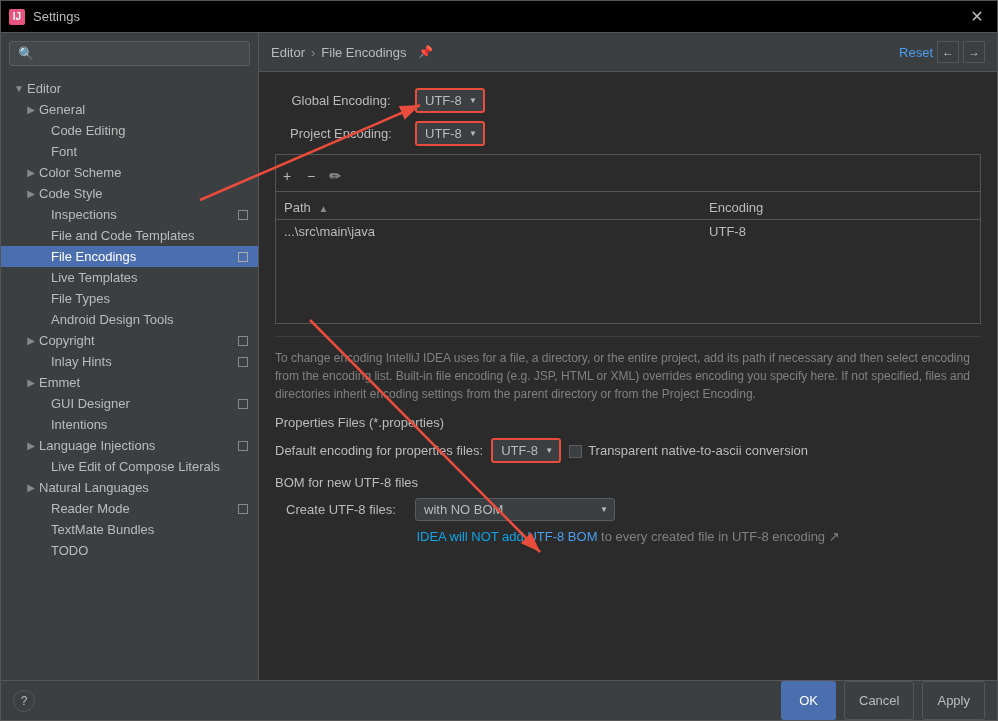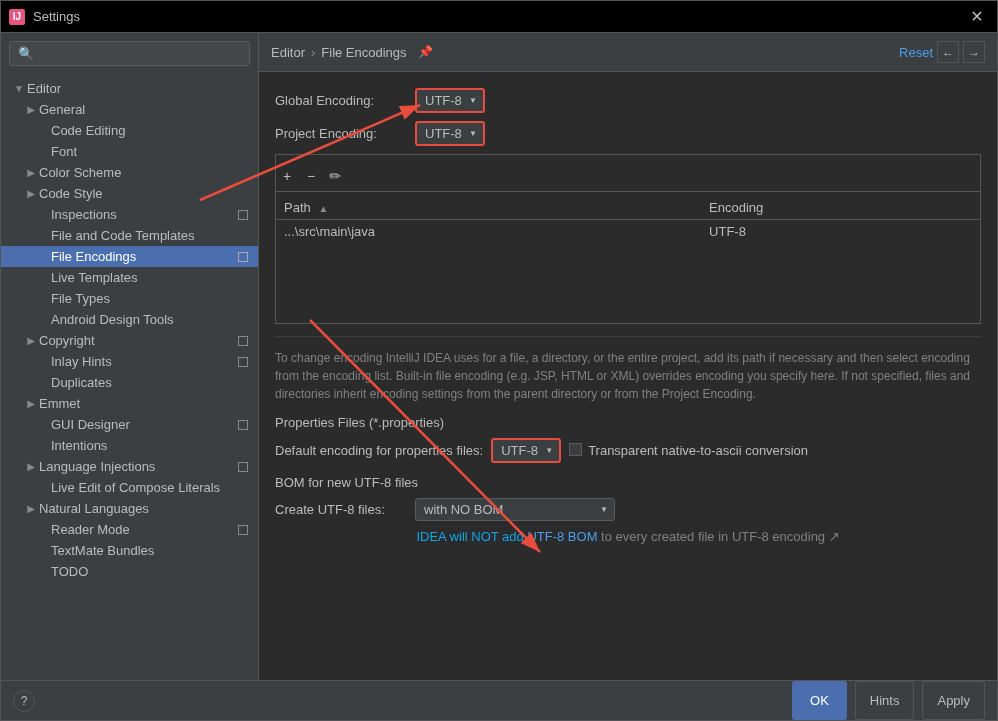--- a/index.html
+++ b/index.html
@@ -28,36 +28,36 @@
     .breadcrumb { display: flex; align-items: center; color: #bbb; gap: 6px; flex: 1; }
     .breadcrumb span { color: #bbb; }
     .breadcrumb .arrow { color: #888; }
     .breadcrumb .current { color: #bbb; font-weight: normal; }
     .pin-icon { color: #888; font-size: 12px; margin-left: 6px; }
     .header-actions { display: flex; gap: 4px; align-items: center; }
     .reset-btn { color: #4b9eed; cursor: pointer; background: none; border: none; font-size: 13px; }
     .nav-btn { background: #3c3f41; border: 1px solid #555; color: #bbb; width: 22px; height: 22px; display: flex; align-items: center; justify-content: center; cursor: pointer; font-size: 12px; }
     .main-content { flex: 1; overflow-y: auto; padding: 16px; background: #2b2b2b; color: #bbb; }
     .form-row { display: flex; align-items: center; margin-bottom: 8px; }
-    .form-label { width: 140px; color: #bbb; text-align: left; padding-right: 8px; }
+    .form-label { width: 140px; color: #bbb; text-align: center; padding-right: 8px; }
     .dropdown { background: #3c3f41; border: 1px solid #5a5d5f; color: #bbb; padding: 3px 20px 3px 8px; border-radius: 3px; cursor: pointer; position: relative; display: inline-flex; align-items: center; min-width: 70px; }
     .dropdown-highlight { border: 2px solid #e74c3c; }
     .dropdown::after { content: '▼'; font-size: 8px; position: absolute; right: 6px; color: #bbb; }
     .toolbar { display: flex; align-items: center; gap: 2px; margin: 10px 0 0 0; border-bottom: 1px solid #555; padding-bottom: 4px; }
     .toolbar-btn { background: none; border: none; color: #bbb; cursor: pointer; width: 22px; height: 22px; display: flex; align-items: center; justify-content: center; font-size: 14px; }
     .file-table { width: 100%; border-collapse: collapse; margin-top: 4px; }
     .file-table th { text-align: left; padding: 4px 8px; color: #bbb; border-bottom: 1px solid #555; background: #2b2b2b; font-weight: normal; }
     .file-table td { padding: 4px 8px; color: #bbb; }
     .sort-arrow { font-size: 10px; color: #888; margin-left: 4px; }
     .path-cell { color: #6897bb; }
     .info-text { font-size: 12px; color: #808080; margin: 12px 0; line-height: 1.5; border-top: 1px solid #3c3f41; padding-top: 12px; }
     .section-title { color: #bbb; margin: 12px 0 8px 0; font-weight: normal; }
     .props-row { display: flex; align-items: center; margin-bottom: 8px; gap: 8px; }
     .props-label { color: #bbb; }
-    .checkbox-row { display: flex; align-items: flex-start; gap: 6px; }
+    .checkbox-row { display: flex; align-items: flex-end; gap: 6px; }
     .checkbox { width: 13px; height: 13px; border: 1px solid #5a5d5f; background: #3c3f41; flex-shrink: 0; display: inline-flex; align-items: center; justify-content: center; }
     .bom-section { margin-top: 12px; }
     .bom-dropdown { background: #3c3f41; border: 1px solid #5a5d5f; color: #bbb; padding: 3px 24px 3px 8px; border-radius: 3px; cursor: pointer; position: relative; display: inline-flex; align-items: center; min-width: 200px; }
     .bom-dropdown::after { content: '▼'; font-size: 8px; position: absolute; right: 6px; color: #bbb; }
     .idea-link { color: #4b9eed; }
     .bottom-bar { height: 40px; background: #3c3f41; border-top: 1px solid #555; display: flex; align-items: center; padding: 0 12px; flex-shrink: 0; }
     .help-btn { width: 22px; height: 22px; border: 1px solid #555; background: #3c3f41; color: #bbb; border-radius: 50%; display: flex; align-items: center; justify-content: center; cursor: pointer; font-size: 12px; }
     .bottom-actions { margin-left: auto; display: flex; gap: 8px; }
     .btn-ok { background: #4b6eaf; color: white; border: none; padding: 5px 18px; border-radius: 3px; cursor: pointer; }
     .btn-cancel { background: #3c3f41; color: #bbb; border: 1px solid #555; padding: 5px 14px; border-radius: 3px; cursor: pointer; }
@@ -143,24 +143,20 @@
           <span class="badge">
               <span class="badge-square"></span>
             </span>
         </div>
         <div class="tree-item indent2">
           <span class="expand-arrow"> </span>
           <span>Inlay Hints</span>
           <span class="badge">
               <span class="badge-square"></span>
             </span>
-        </div>
-        <div class="tree-item indent2">
-          <span class="expand-arrow"> </span>
-          <span>Duplicates</span>
         </div>
         <div class="tree-item indent1">
           <span class="expand-arrow">▶</span>
           <span>Emmet</span>
         </div>
         <div class="tree-item indent2">
           <span class="expand-arrow"> </span>
           <span>GUI Designer</span>
           <span class="badge">
               <span class="badge-square"></span>
@@ -295,21 +291,21 @@
           </div>
         </div>
       </div>
     </div>
   </div>
 
   <div class="bottom-bar">
     <div class="help-btn">?</div>
     <div class="bottom-actions">
       <button class="btn-ok">OK</button>
-      <button class="btn-cancel">Hints</button>
+      <button class="btn-cancel">Cancel</button>
       <button class="btn-apply">Apply</button>
     </div>
   </div>
 </div>
 
 <svg style="position:fixed;top:0;left:0;width:998px;height:721px;pointer-events:none;" xmlns="http://www.w3.org/2000/svg">
   <defs>
     <marker id="arrowhead" markerWidth="8" markerHeight="6" refX="8" refY="3" orient="auto">
       <polygon points="0 0, 8 3, 0 6" fill="#e74c3c"></polygon>
     </marker>

